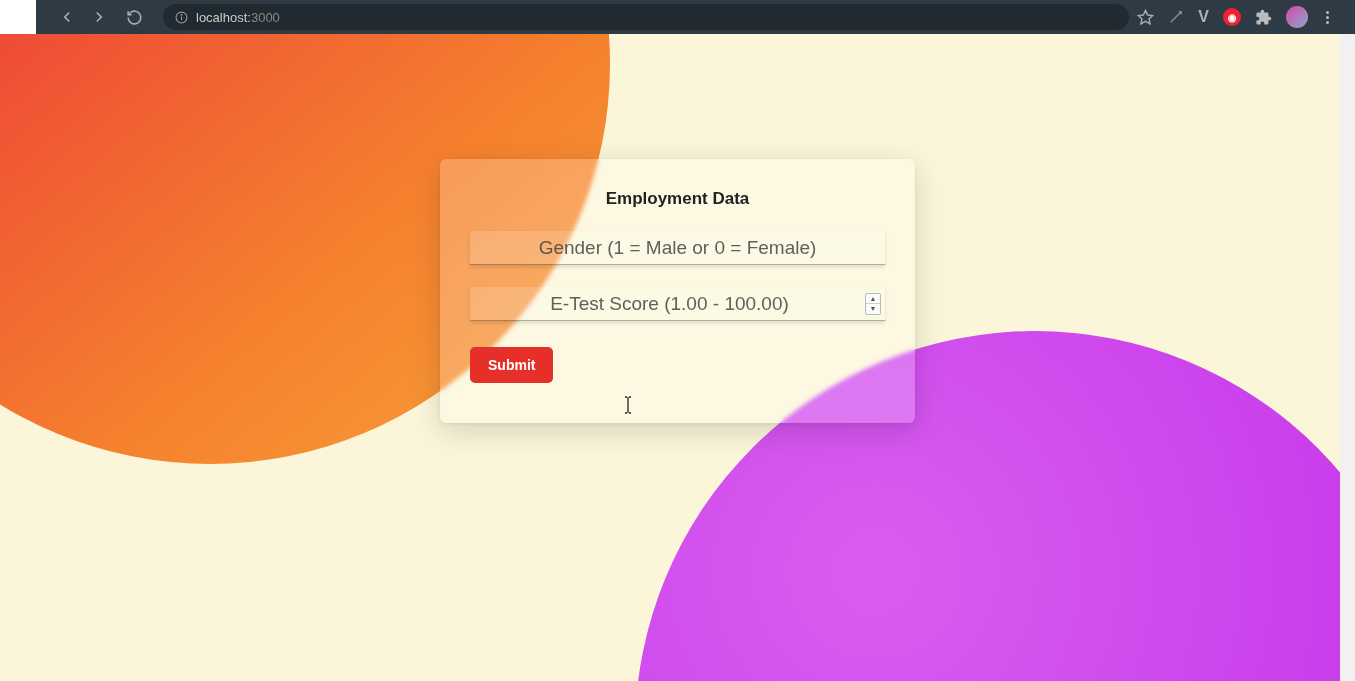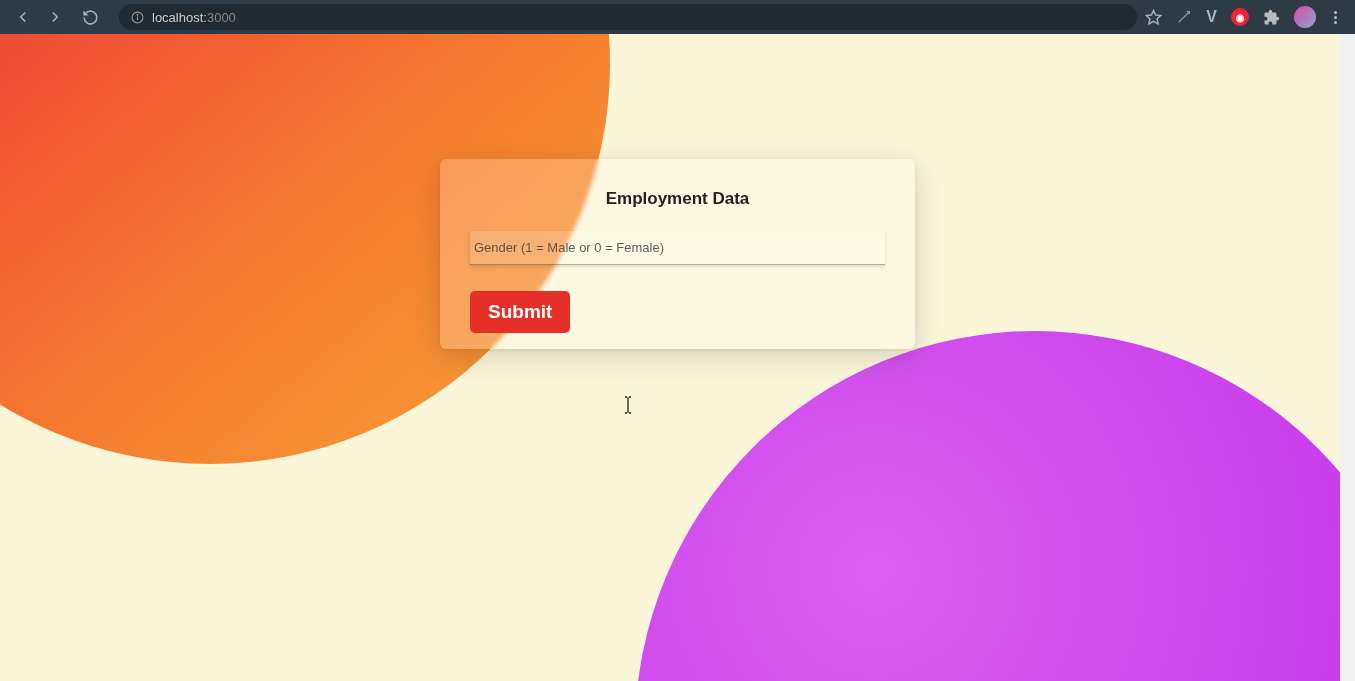--- a/index.html
+++ b/index.html
@@ -14,22 +14,23 @@
       height: 681px;
       overflow: hidden;
     }
 
     
     .browser-chrome {
       height: 34px;
       background: #2e3b44;
       display: flex;
       align-items: center;
-      padding: 0 8px;
+      padding: 0 16px;
       gap: 8px;
+      margin-left: 36px;
     }
 
     .nav-buttons {
       display: flex;
       align-items: center;
       gap: 14px;
       padding: 0 6px;
     }
 
     .nav-btn {
@@ -165,21 +166,21 @@
       z-index: 2;
     }
 
     .form-card {
       position: absolute;
       top: 125px;
       left: 440px;
       width: 475px;
       background: rgba(255, 255, 255, 0.22);
       border-radius: 6px;
-      padding: 30px 30px 16px 30px;
+      padding: 30px 30px 40px 30px;
       z-index: 10;
       backdrop-filter: blur(2px);
       box-shadow: 0 8px 30px rgba(0,0,0,0.15), 0 1px 4px rgba(0,0,0,0.08);
     }
 
     .form-title {
       text-align: center;
       font-size: 17px;
       font-weight: bold;
       color: #222;
@@ -200,23 +201,24 @@
       align-items: center;
       padding: 0 4px;
       box-shadow: 0 2px 4px rgba(0,0,0,0.12);
     }
 
     .input-wrap input {
       flex: 1;
       border: none;
       background: transparent;
       outline: none;
-      font-size: 13px;
+      font-size: 19px;
       color: #333;
       padding: 6px 0;
+      text-align: center;
     }
 
     .input-wrap input::placeholder {
       color: #444;
       opacity: 0.85;
     }
 
     .stepper {
       width: 16px;
       height: 22px;
@@ -241,21 +243,21 @@
     .stepper div:first-child {
       border-bottom: 1px solid #ccc;
     }
 
     .submit-btn {
       background: #e52f28;
       color: #fff;
       border: none;
       padding: 10px 18px;
       border-radius: 5px;
-      font-size: 19px;
+      font-size: 14px;
       font-weight: bold;
       cursor: pointer;
       margin-top: 4px;
     }
 
     .text-cursor {
       position: absolute;
       top: 362px;
       left: 622px;
       width: 12px;
@@ -343,20 +345,29 @@
     <h2 class="form-title">Employment Data</h2>
 
     <div class="field">
       <div class="input-wrap">
         <input type="text" placeholder="Gender (1 = Male or 0 = Female)" style="">
       </div>
     </div>
 
 
 
+    <div class="field">
+      <div class="input-wrap">
+        <input type="text" placeholder="E-Test Score (1.00 - 100.00)" style="">
+        <div class="stepper">
+          <div>▲</div>
+          <div>▼</div>
+        </div>
+      </div>
+    </div>
 
 
     <button class="submit-btn">Submit</button>
   </div>
 
   <svg class="text-cursor" viewBox="0 0 12 18">
     <path d="M3 1 H5 M7 1 H9 M6 1 V17 M3 17 H5 M7 17 H9" stroke="#222" stroke-width="1.3" fill="none"></path>
   </svg>
 
   <div class="scrollbar-track"></div>

